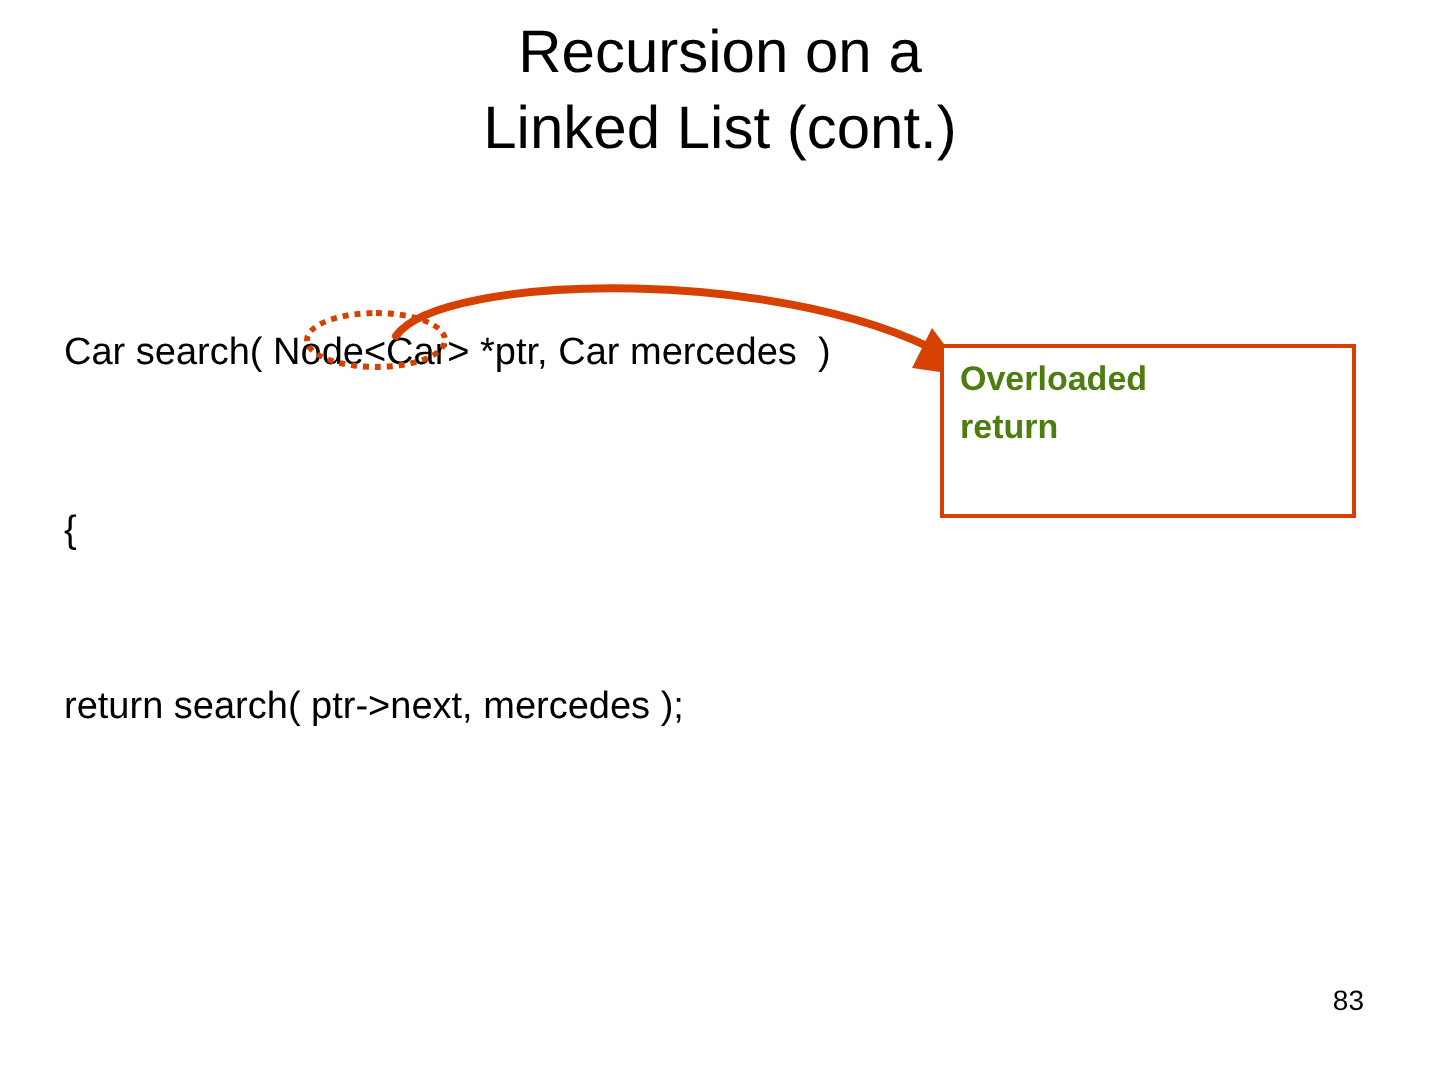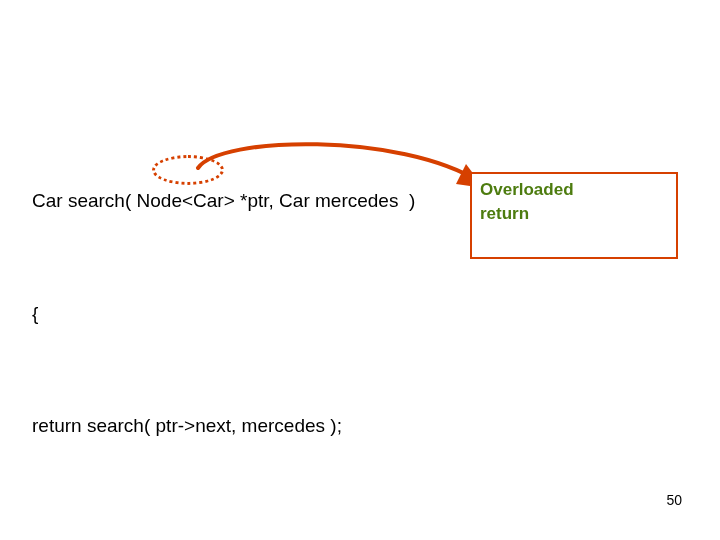--- a/index.html
+++ b/index.html
@@ -47,21 +47,20 @@
     width: 470px;
     font-size: 19px;
     line-height: 29.5px;
     color: #000000;
     white-space: pre;
     font-family: "Liberation Sans", sans-serif;
   }
   #code .cline {
     display: block;
     white-space: pre;
-    margin-top: 24px;
   }
 
   #callout {
     position: absolute;
     left: 470px;
     top: 172px;
     width: 208px;
     height: 87px;
     border: 2px solid #D64000;
     background: #ffffff;
@@ -110,20 +109,24 @@
     font-size: 14px;
     color: #000000;
     font-family: "Liberation Sans", sans-serif;
   }
 </style>
 </head>
 <body>
 
 <div id="slide">
 
+  <div id="title">
+    <span class="line">Recursion on a</span>
+    <span class="line">Linked List (cont.)</span>
+  </div>
 
   <div id="code">
     <span class="cline">Car search( Node&lt;Car&gt; *ptr, Car mercedes  )</span>
     <span class="cline">{</span>
     <span class="cline">return search( ptr-&gt;next, mercedes );</span>
     
   </div>
 
   <div id="ellipse"></div>
 
@@ -132,15 +135,15 @@
     <path d="M 316 34 L 334 58 L 306 54 Z" fill="#D64000"></path>
   </svg>
 
   <div id="callout">
     <div class="ctext">
       <span>Overloaded</span>
       <span>return</span>
     </div>
   </div>
 
-  <div id="page-number">50</div>
+  <div id="page-number">83</div>
 
 </div>
 
 </body></html>

